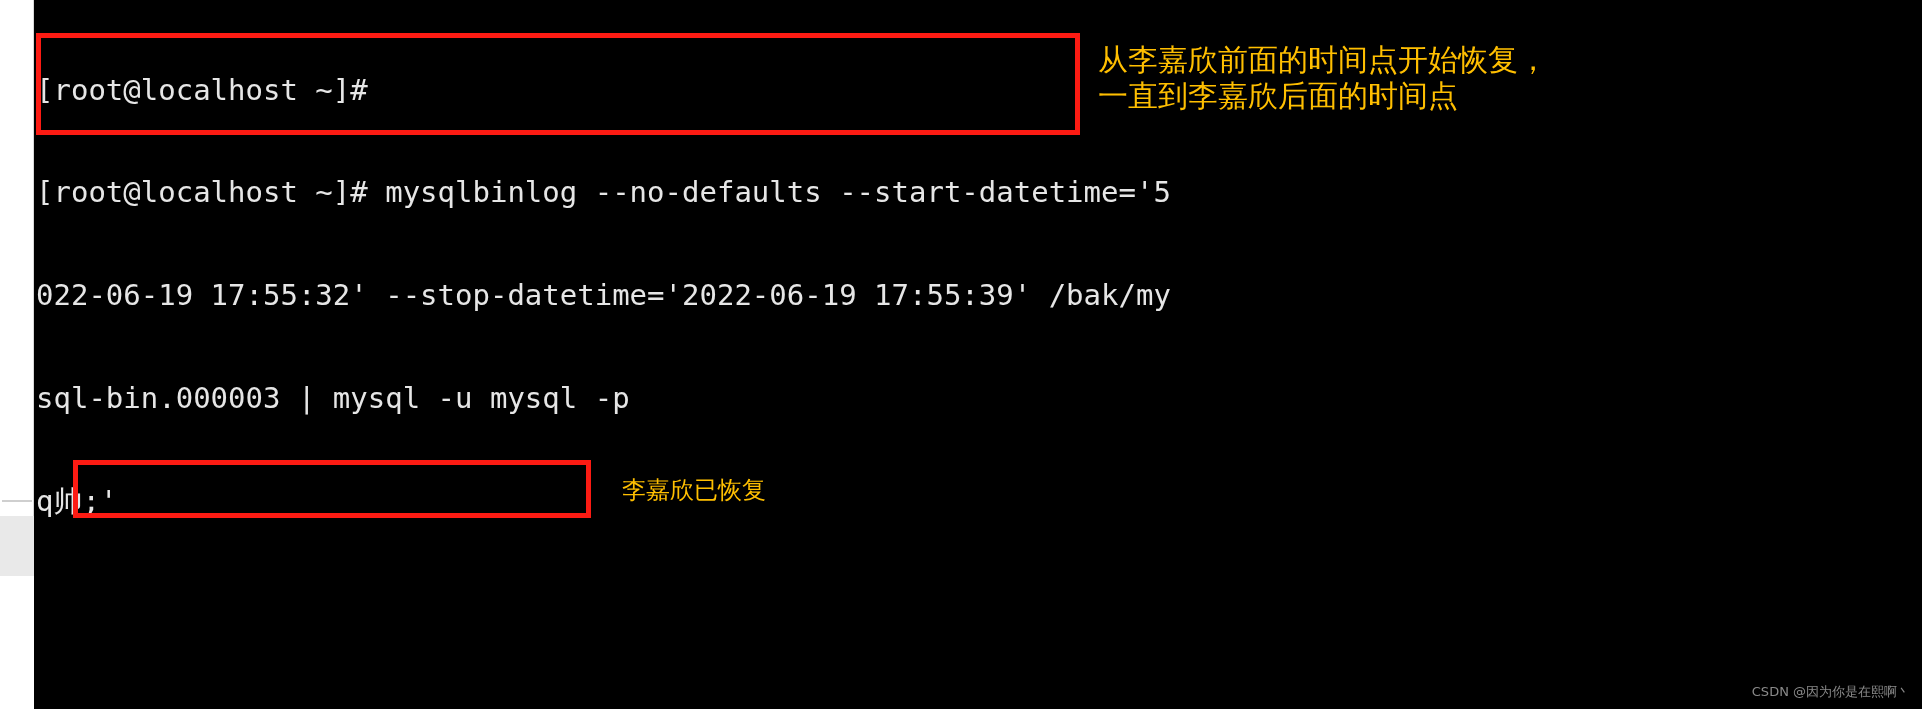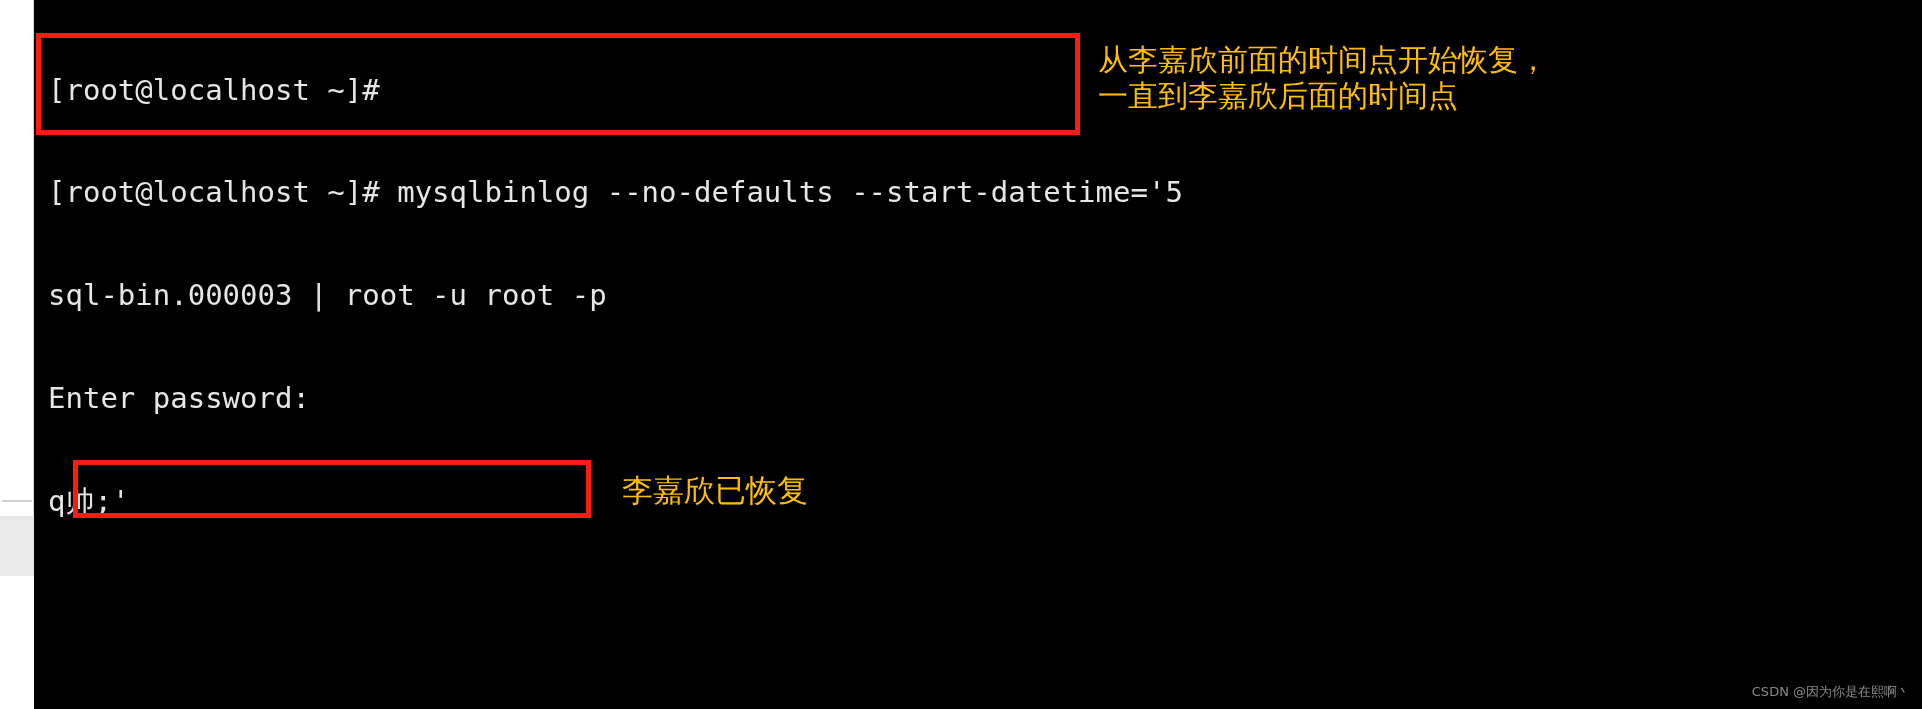--- a/index.html
+++ b/index.html
@@ -67,21 +67,21 @@
     font-family: "DejaVu Sans Mono", "Liberation Mono", monospace;
     font-size: 29px;
     line-height: 34.3px;
     letter-spacing: 0px;
     padding: 4px 0 0 0;
     box-sizing: border-box;
     white-space: pre;
   }
   .tline {
     height: 34.3px;
-    padding-left: 14px;
+    padding-left: 2px;
     white-space: pre;
   }
 
   
   .red-box {
     position: absolute;
     border: 5px solid #fc1b13;
     box-sizing: border-box;
     pointer-events: none;
     background: transparent;
@@ -109,21 +109,21 @@
     line-height: 36px;
     white-space: pre;
   }
   #annot-top {
     left: 1098px;
     top: 42px;
   }
   #annot-bottom {
     left: 622px;
     top: 472px;
-    font-size: 31px;
+    font-size: 24px;
   }
 
   
   #watermark {
     position: absolute;
     right: 12px;
     bottom: 8px;
     color: #8a8a8a;
     font-family: "DejaVu Sans", "Liberation Sans", sans-serif;
     font-size: 13px;
@@ -138,22 +138,22 @@
   <div class="left-chrome">
     <div class="chrome-band-a"></div>
     <div class="chrome-line"></div>
     <div class="chrome-band-b"></div>
     <div class="chrome-band-c"></div>
   </div>
 
   <div class="terminal">
     <div class="tline">[root@localhost ~]#</div>
     <div class="tline">[root@localhost ~]# mysqlbinlog --no-defaults --start-datetime='5</div>
-    <div class="tline">sql-bin.000003 | root -u root -p</div>
-    <div class="tline">Enter password:</div>
+    <div class="tline">022-06-19 17:55:32' --stop-datetime='2022-06-19 17:55:39' /bak/my</div>
+    <div class="tline">sql-bin.000003 | mysql -u mysql -p</div>
     <div class="tline">q帅;'</div>
     
     
     
     
     
     
     
     
     

